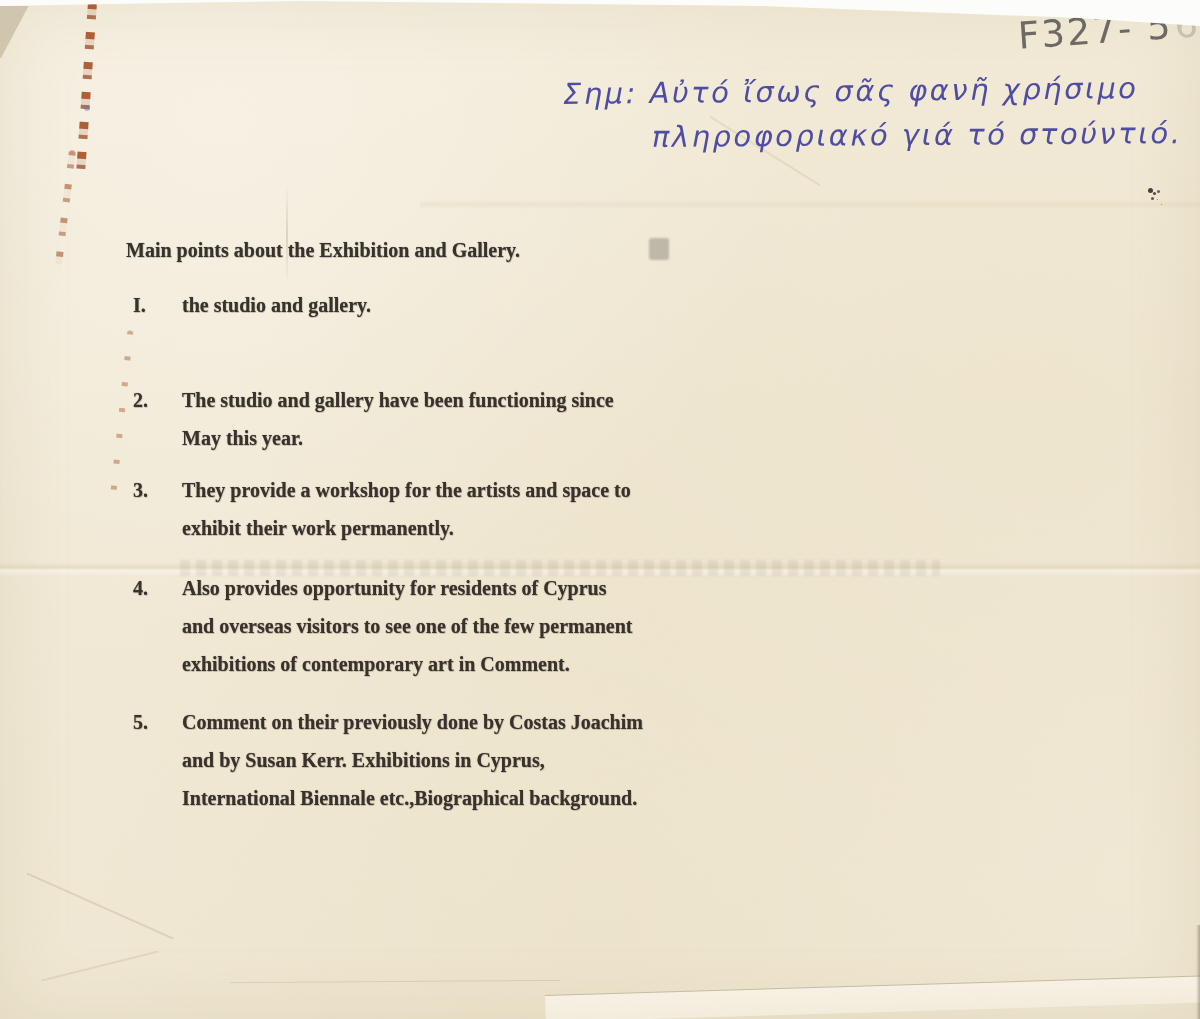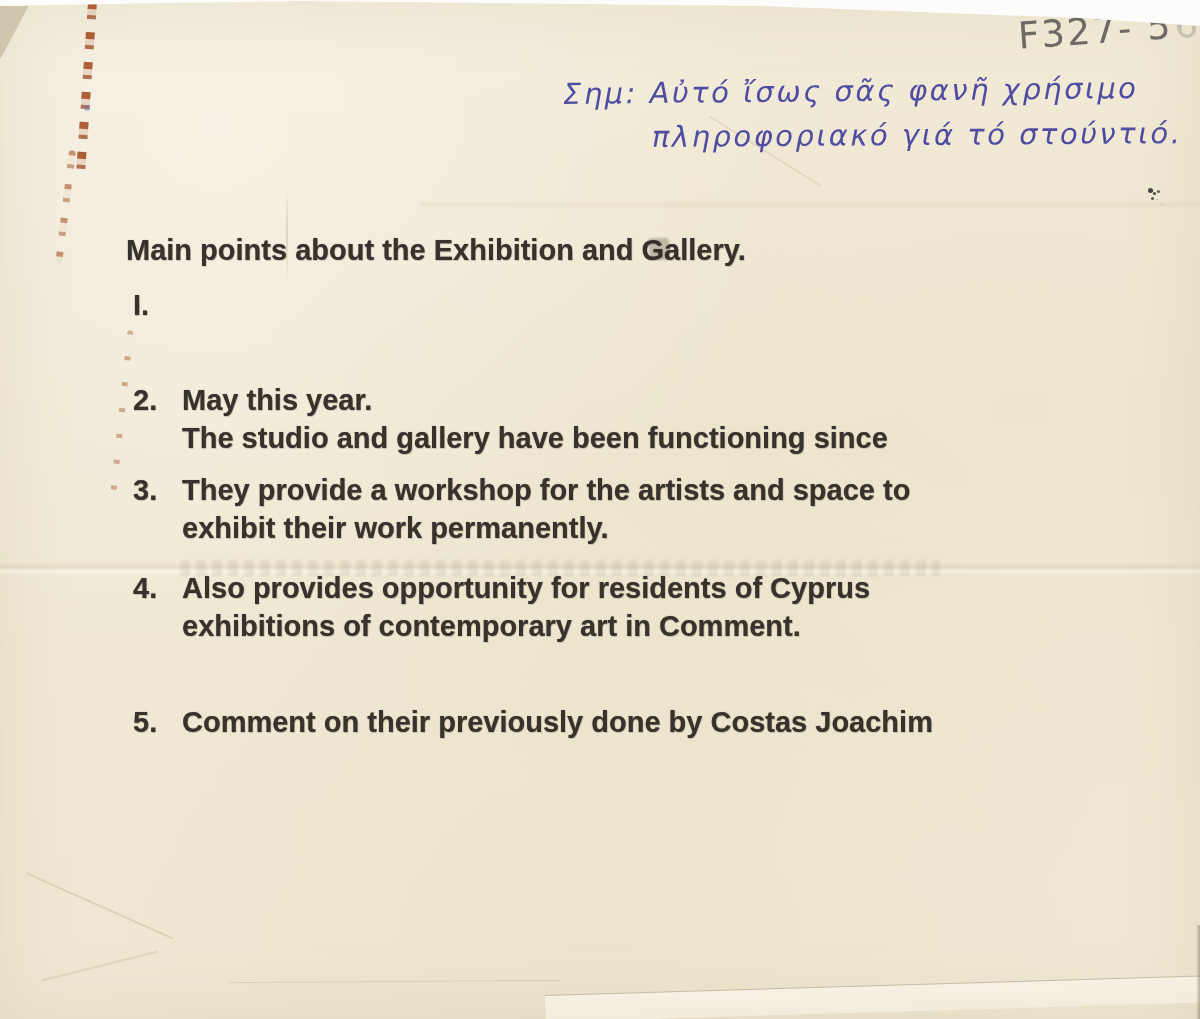--- a/index.html
+++ b/index.html
@@ -125,22 +125,22 @@
     transform:rotate(-.6deg);white-space:nowrap;
   }
   .greek-line2{
     position:absolute;left:652px;top:118px;font-size:29px;letter-spacing:2.5px;
     transform:rotate(-.4deg);white-space:nowrap;
   }
 
   
   .typed{
     position:absolute;inset:0;
-    font-family:Liberation Sans, sans-serif;
-    font-size:29px;font-weight:700;line-height:38px;
+    font-family:Liberation Serif, serif;
+    font-size:20px;font-weight:700;line-height:38px;
     color:#37322b;
     text-shadow:0 0 1px rgba(55,48,40,.55), .7px .8px 0 rgba(55,48,40,.18);
   }
   .heading{position:absolute;left:126px;top:231px;white-space:nowrap;}
   .item{position:absolute;left:133px;display:flex;white-space:nowrap;}
   .item .num{width:49px;flex:0 0 49px;}
   .item-1{top:286px;} .item-2{top:381px;} .item-3{top:471px;}
   .item-4{top:569px;} .item-5{top:703px;}
 
   
@@ -199,50 +199,54 @@
       <div class="greek-line2">πληροφοριακό γιά τό στούντιό.</div>
     </div>
 
     <div class="typed">
       <div class="heading">Main points about the Exhibition and Gallery.</div>
       <div class="overstrike"></div>
 
       <div class="item item-1">
         <span class="num">I.</span>
         <div class="lines">
+          <div>the studio and gallery.</div>
         </div>
       </div>
 
       <div class="item item-2">
         <span class="num">2.</span>
         <div class="lines">
+          <div>The studio and gallery have been functioning since</div>
           <div>May this year.</div>
-          <div>The studio and gallery have been functioning since</div>
         </div>
       </div>
 
       <div class="item item-3">
         <span class="num">3.</span>
         <div class="lines">
           <div>They provide a workshop for the artists and space to</div>
           <div>exhibit their work permanently.</div>
         </div>
       </div>
 
       <div class="item item-4">
         <span class="num">4.</span>
         <div class="lines">
           <div>Also provides opportunity for residents of Cyprus</div>
+          <div>and overseas visitors to see one of the few permanent</div>
           <div>exhibitions of contemporary art in Comment.</div>
         </div>
       </div>
 
       <div class="item item-5">
         <span class="num">5.</span>
         <div class="lines">
           <div>Comment on their previously done by Costas Joachim</div>
+          <div>and by Susan Kerr. Exhibitions in Cyprus,</div>
+          <div>International Biennale etc.,Biographical background.</div>
         </div>
       </div>
     </div>
   </div>
 
   <div class="scan-top"></div>
 </div>
 
 </body></html>

